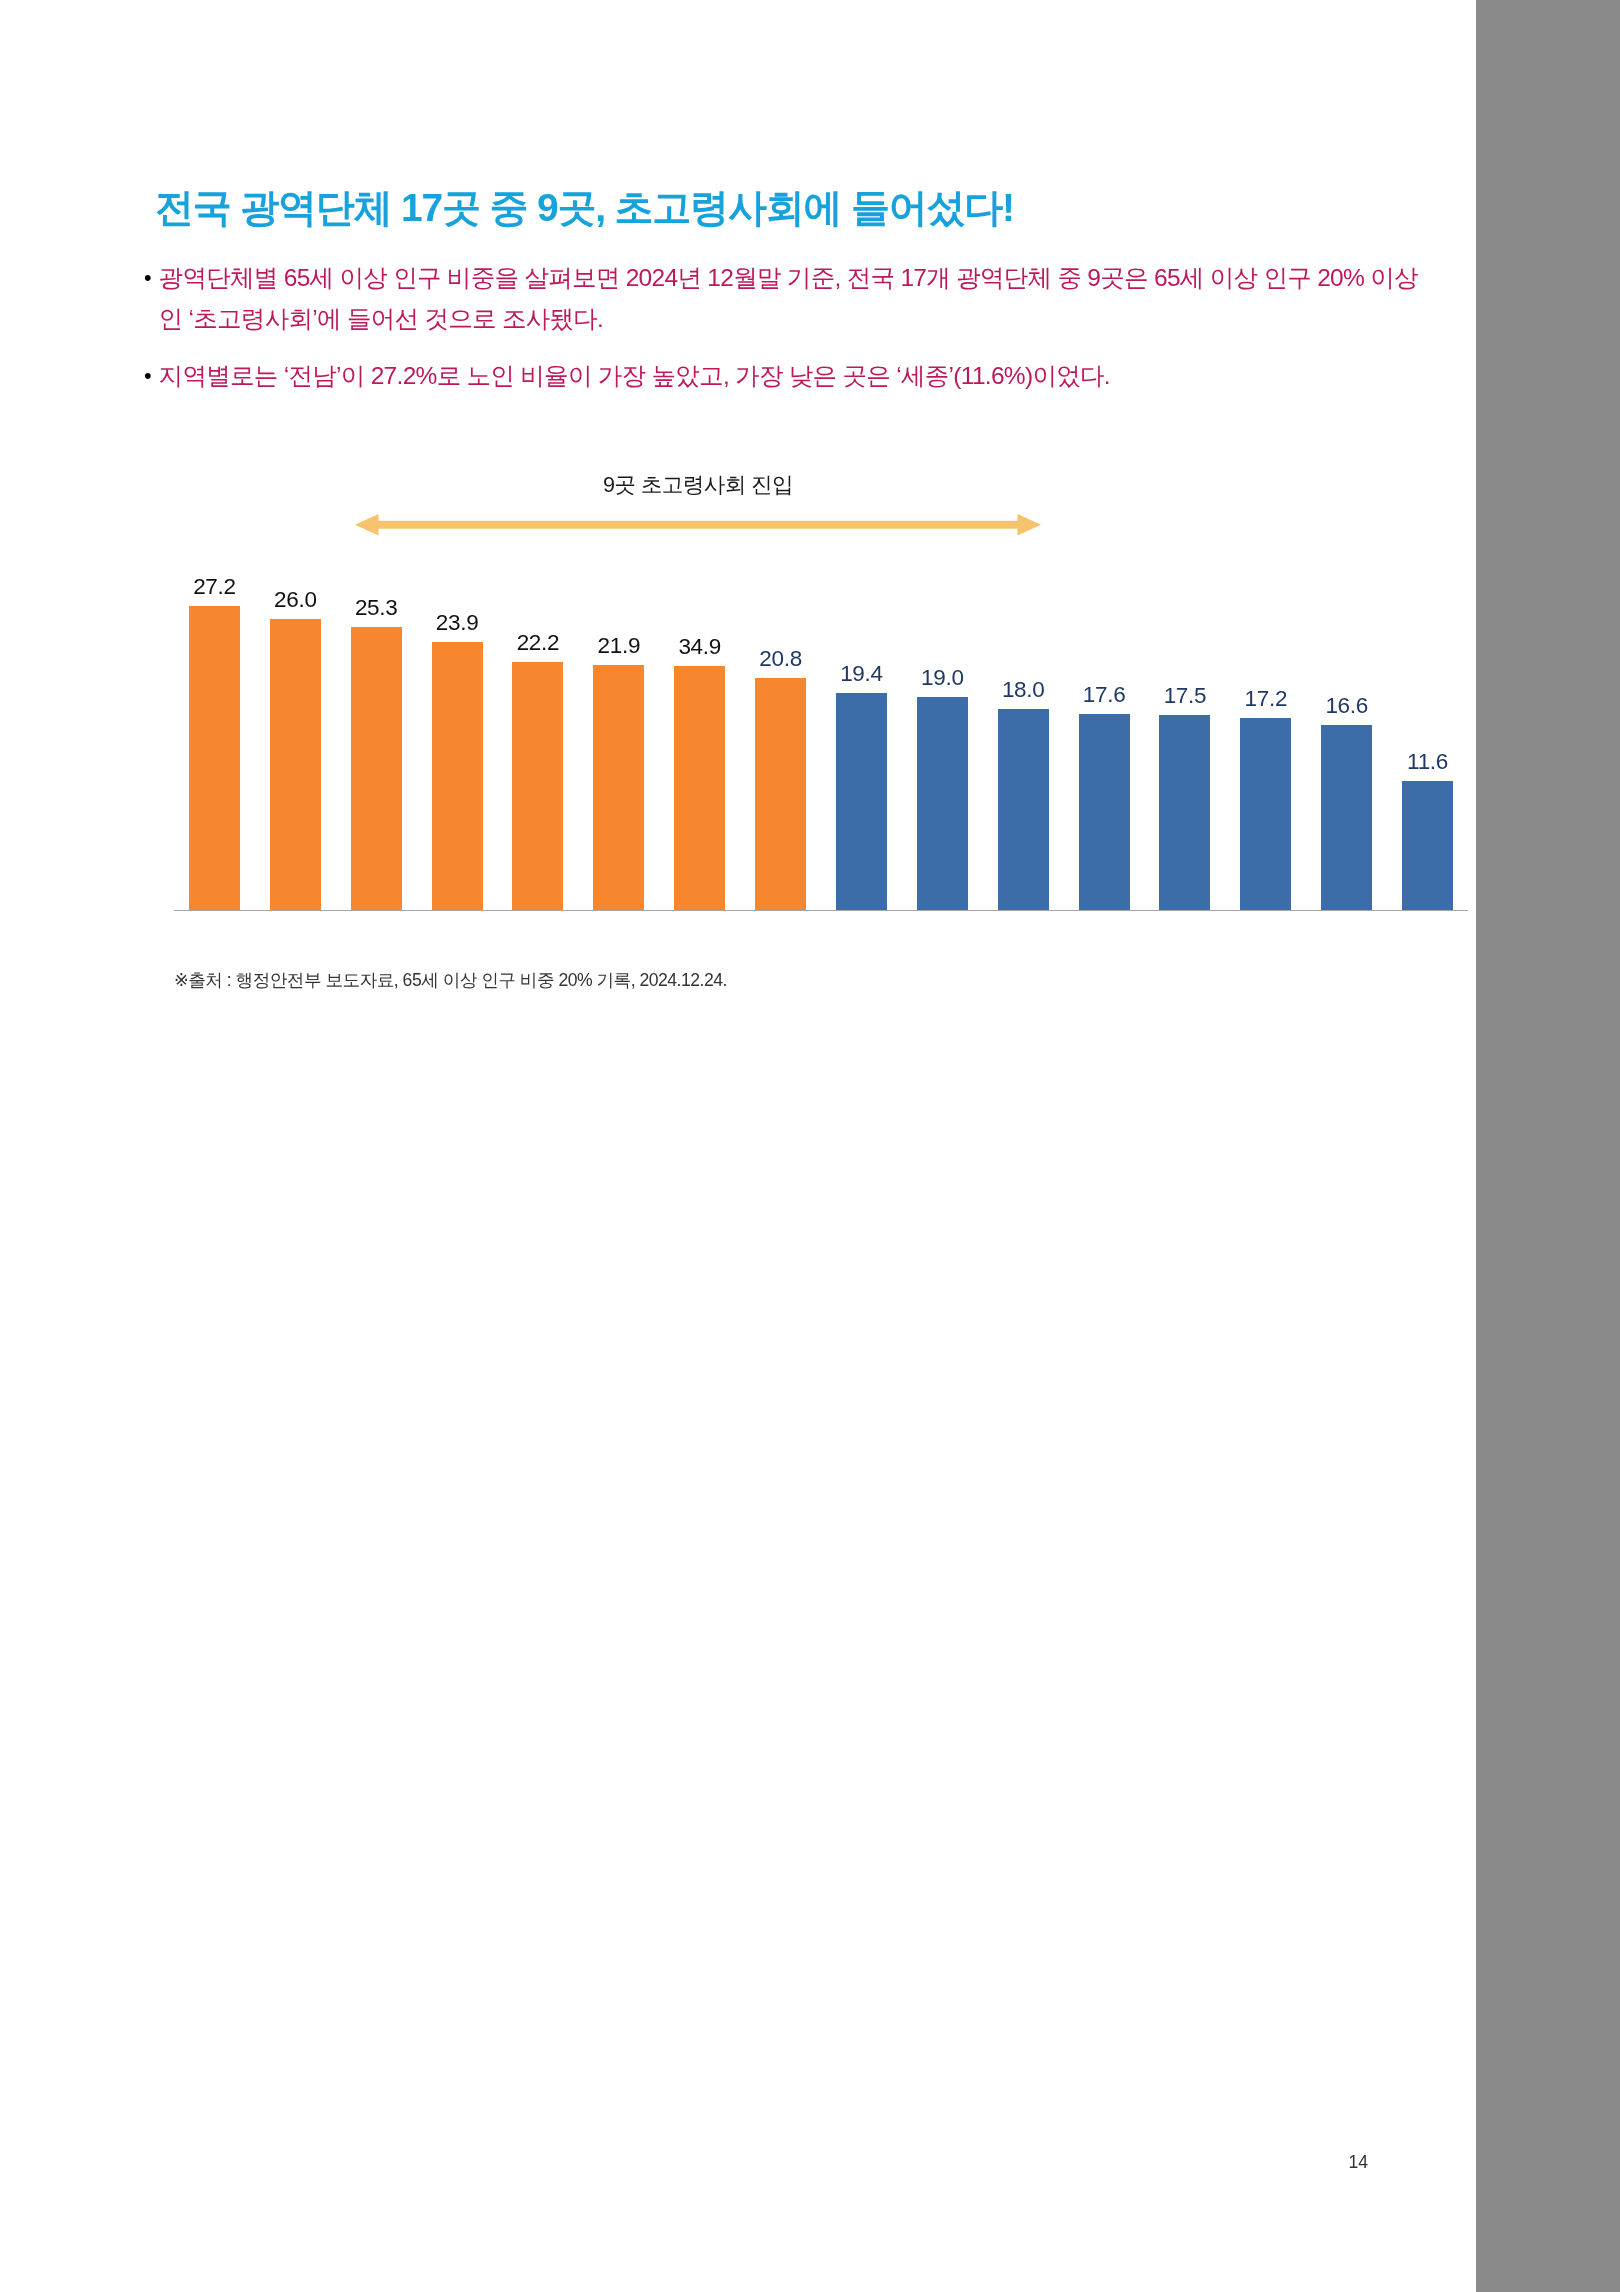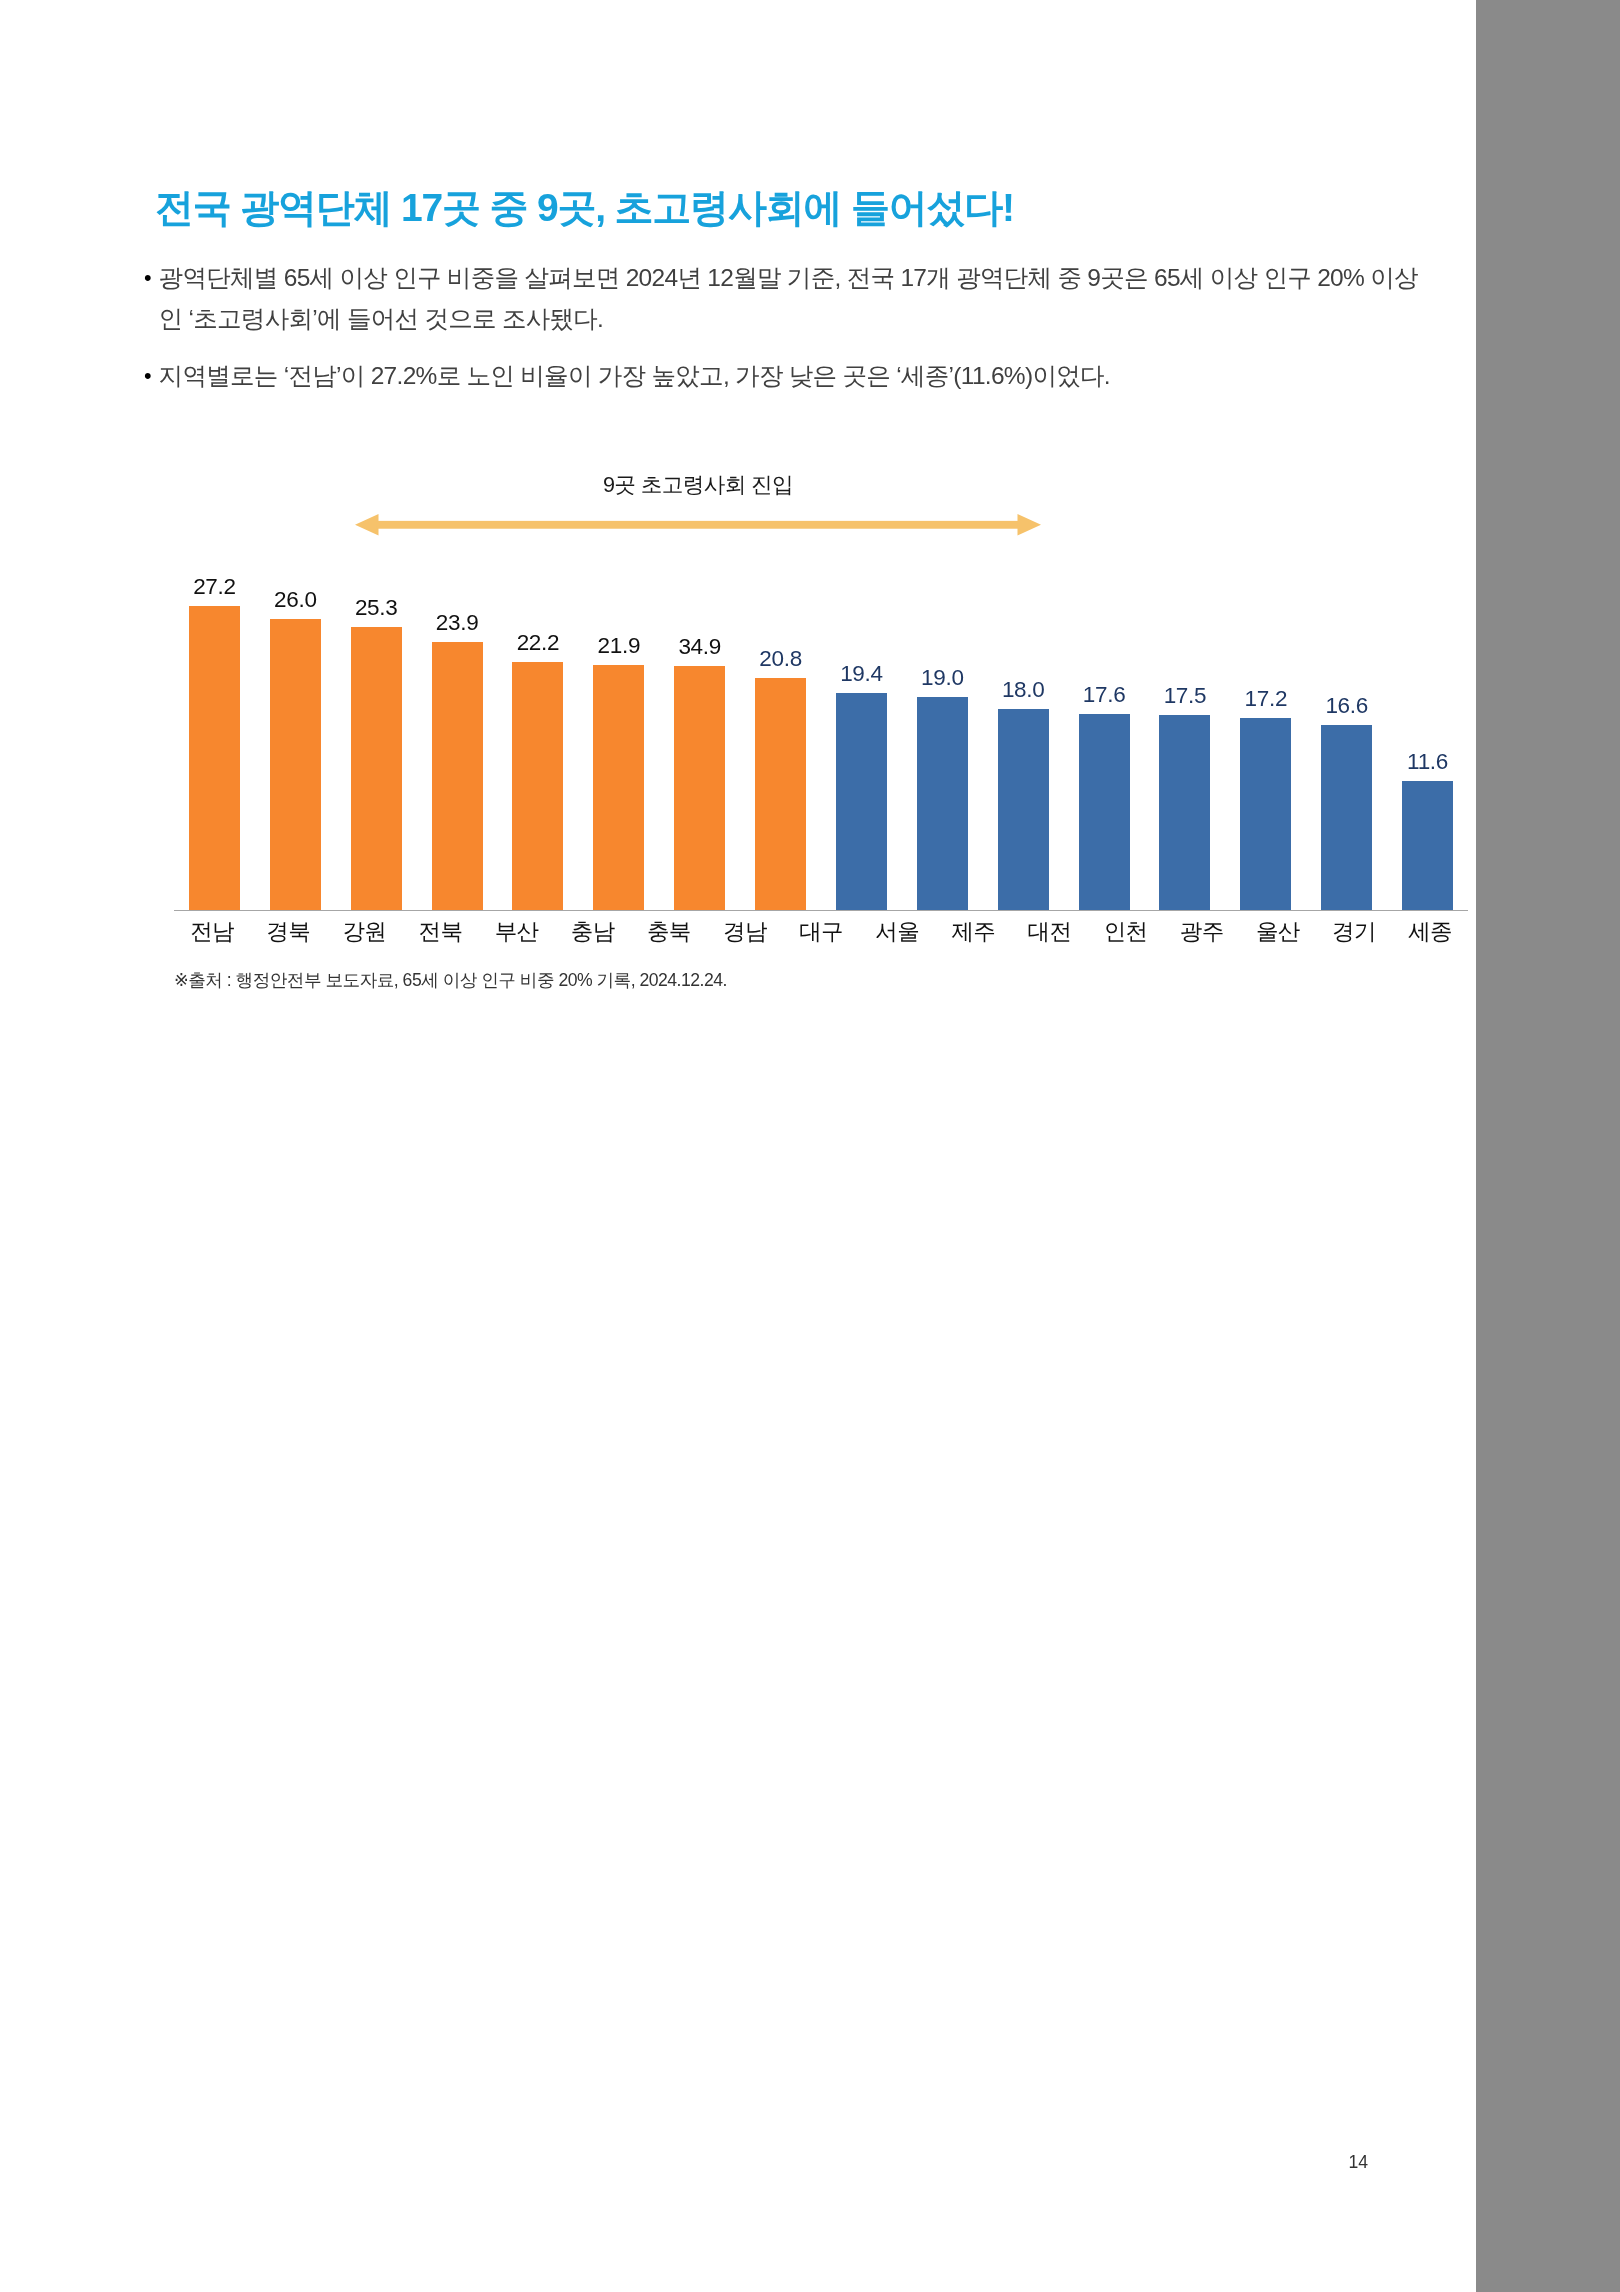--- a/index.html
+++ b/index.html
@@ -45,21 +45,21 @@
     width: 21.6px;
     flex: 0 0 21.6px;
     font-size: 21.6px;
     line-height: 41px;
     color: #000;
     text-align: center;
   }
   .bullet-text {
     font-size: 24.5px;
     line-height: 41px;
-    color: #404040;
+    color: #be185d;
     letter-spacing: -0.7px;
   }
 
   
   .fig-caption {
     position: absolute;
     left: 174px;
     top: 423px;
     font-size: 20.6px;
     color: #1a1a1a;
@@ -267,39 +267,20 @@
             <div class="bar-rect" style="height: 186px; background: rgb(60, 109, 168);"></div>
           </div>
           <div class="bar-slot">
             <div class="bar-value">11.6</div>
             <div class="bar-rect" style="height: 130px; background: rgb(60, 109, 168);"></div>
           </div>
         </div>
       <div class="axis-line"></div>
     </div>
 
-    <div class="cat-labels">
-        <div class="cat-slot">전남</div>
-        <div class="cat-slot">경북</div>
-        <div class="cat-slot">강원</div>
-        <div class="cat-slot">전북</div>
-        <div class="cat-slot">부산</div>
-        <div class="cat-slot">충남</div>
-        <div class="cat-slot">충북</div>
-        <div class="cat-slot">경남</div>
-        <div class="cat-slot">대구</div>
-        <div class="cat-slot">서울</div>
-        <div class="cat-slot">제주</div>
-        <div class="cat-slot">대전</div>
-        <div class="cat-slot">인천</div>
-        <div class="cat-slot">광주</div>
-        <div class="cat-slot">울산</div>
-        <div class="cat-slot">경기</div>
-        <div class="cat-slot">세종</div>
-      </div>
   </div>
 
   <div class="footnote">※출처 : 행정안전부 보도자료, 65세 이상 인구 비중 20% 기록, 2024.12.24.</div>
 
   <div class="page-number">14</div>
 
 </div>
 
 
 </body></html>

